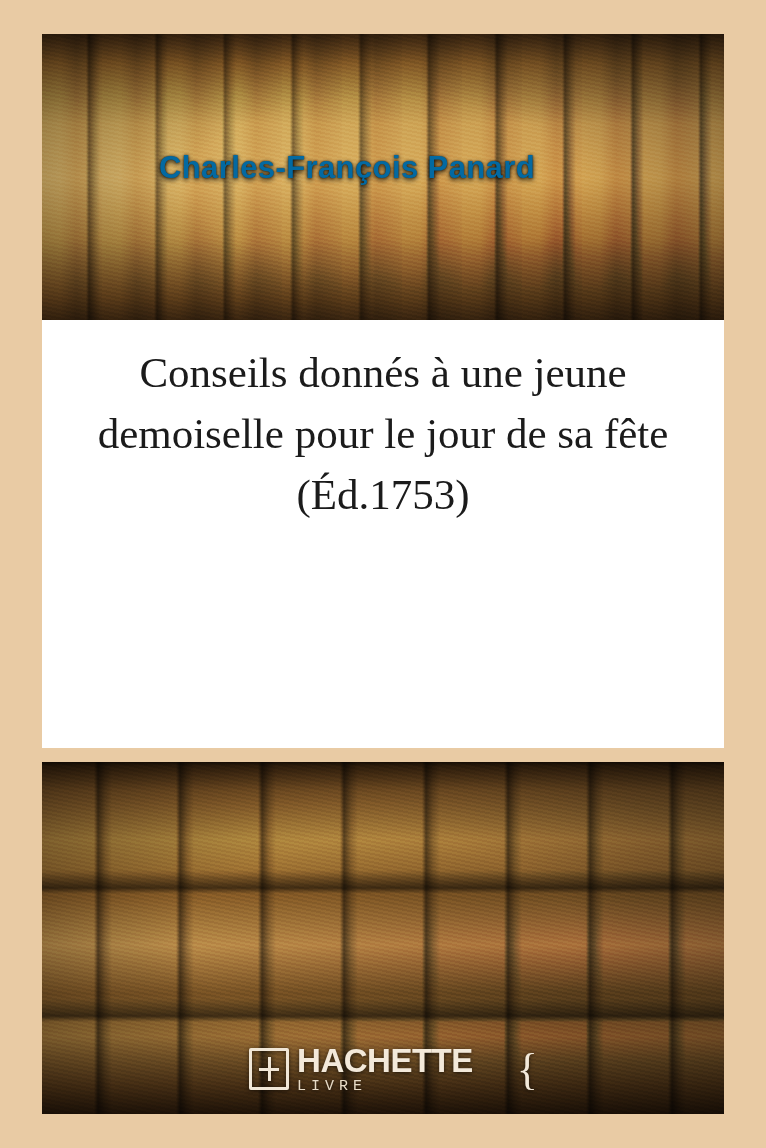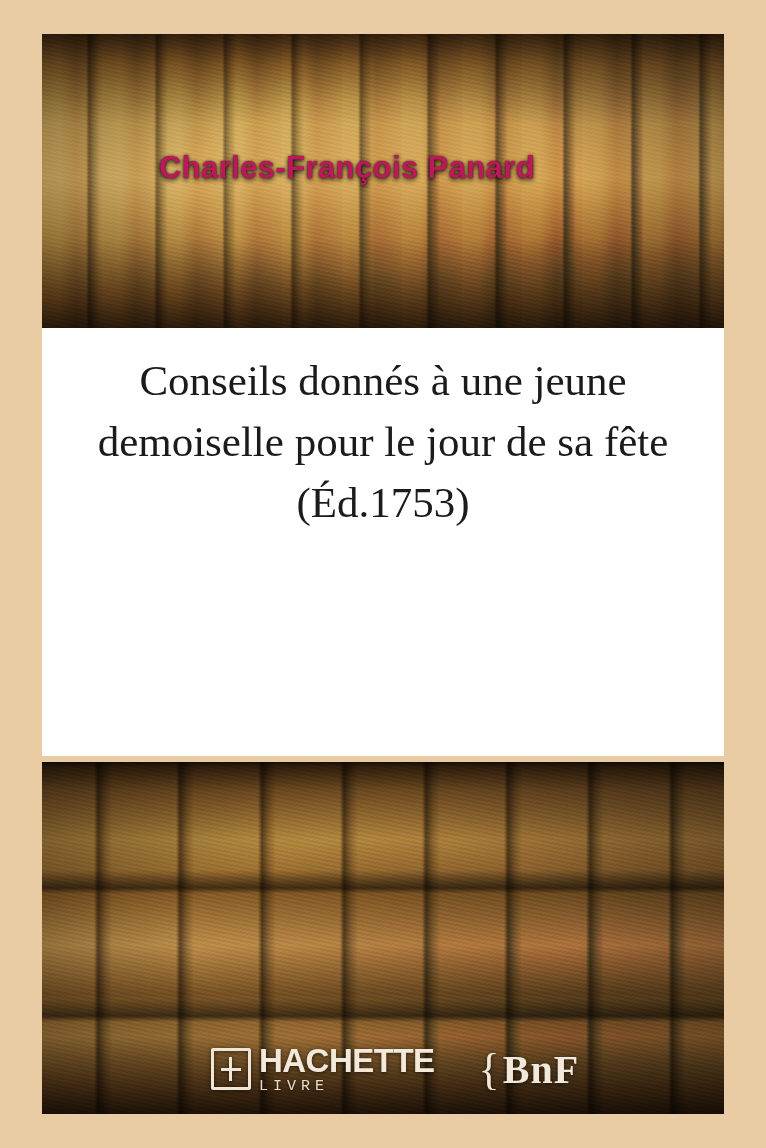--- a/index.html
+++ b/index.html
@@ -132,29 +132,29 @@
   .author {
     position: absolute;
     left: 0;
     top: 150px;
     width: 694px;
     text-align: center;
     font-family: "Liberation Sans", sans-serif;
     font-weight: bold;
     font-size: 31px;
     letter-spacing: 0.4px;
-    color: #be185d;
+    color: #0369a1;
     text-shadow: 0 2px 5px rgba(0,0,0,0.85), 0 0 2px rgba(0,0,0,0.7);
   }
 
   
   .title-panel {
     position: absolute;
     left: 42px;
-    top: 328px;
+    top: 320px;
     width: 682px;
     height: 428px;
     background: #ffffff;
   }
   .title {
     position: absolute;
     left: 30px;
     right: 30px;
     top: 22px;
     text-align: center;
@@ -274,16 +274,15 @@
   <div class="logos">
     <div class="hachette">
       <span class="hachette-mark"></span>
       <span class="hachette-words">
         <span class="h1">HACHETTE</span>
         <span class="h2">LIVRE</span>
       </span>
     </div>
     <div class="bnf">
       <span class="brace">{</span>
-      <span>BnF</span>
     </div>
   </div>
 </div>
 
 </body></html>

